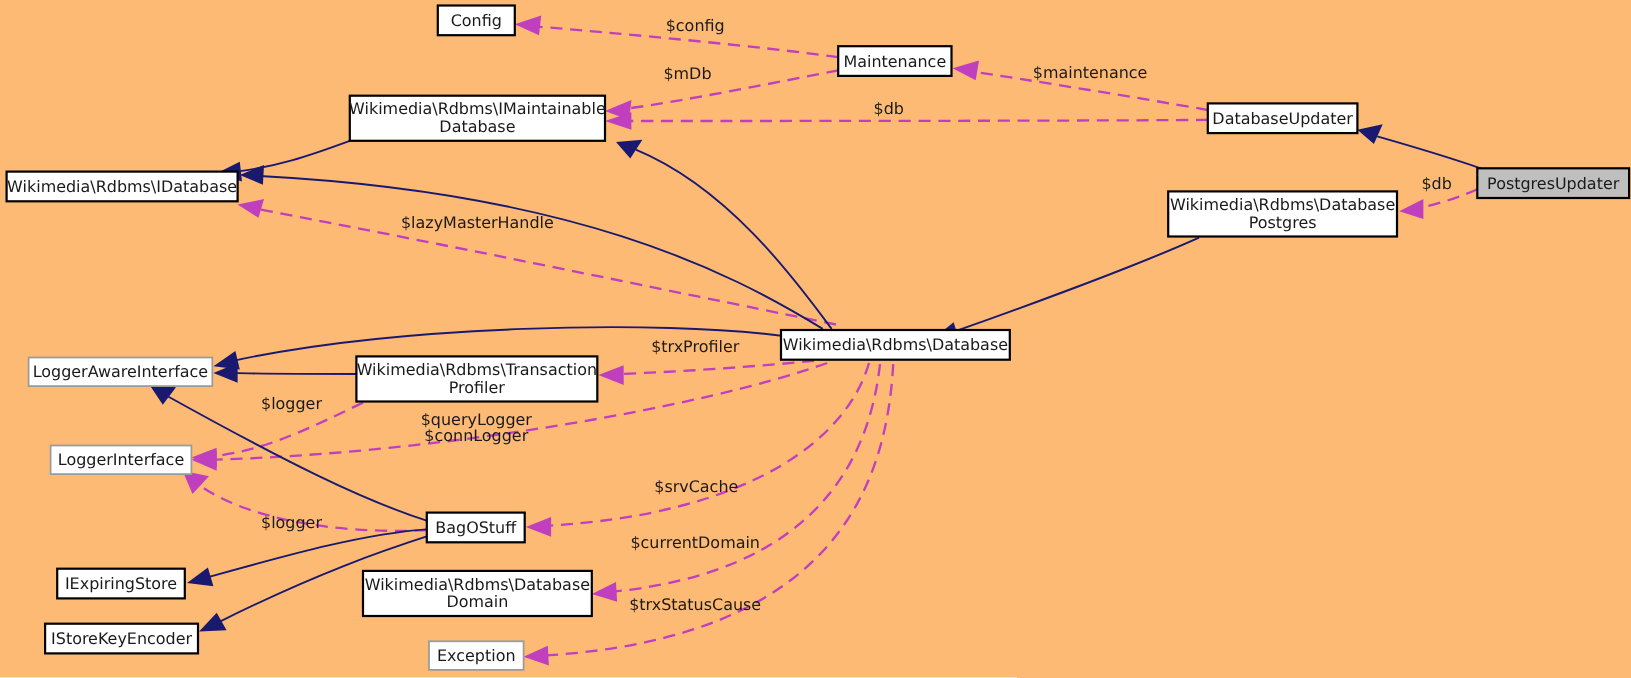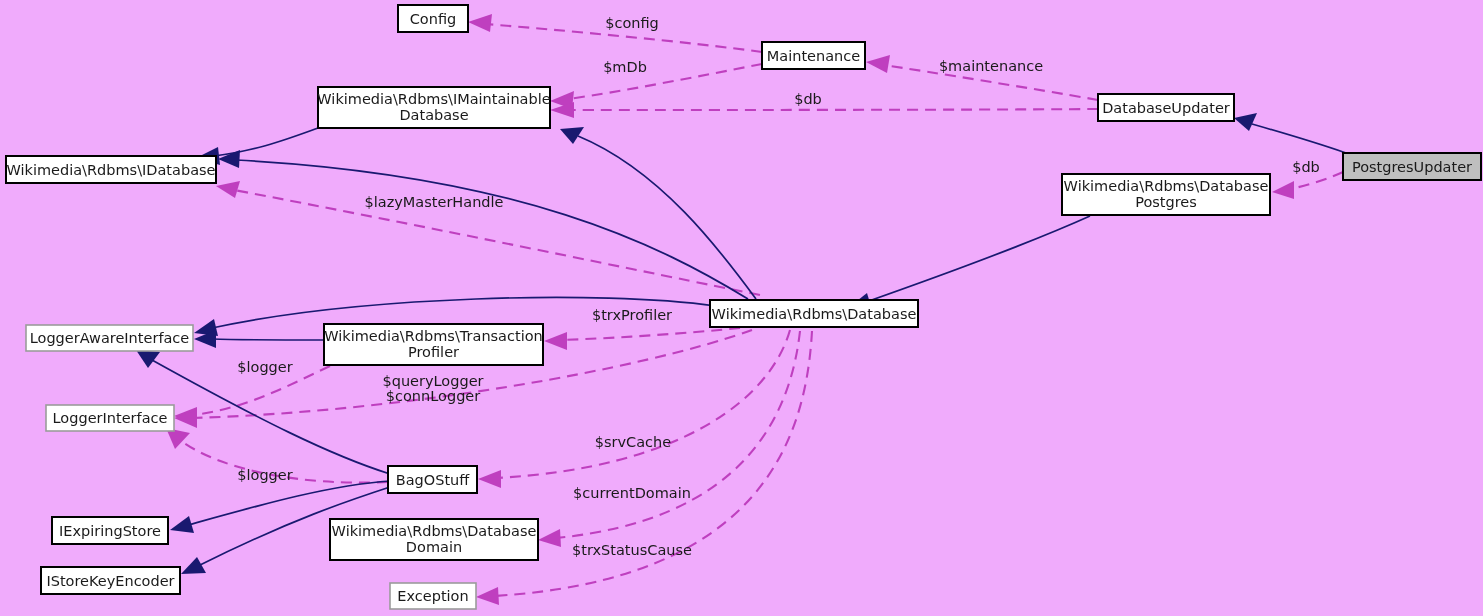--- a/index.html
+++ b/index.html
@@ -4,21 +4,21 @@
 <style>
   html, body {
     margin: 0;
     padding: 0;
     background: #ffffff;
   }
   #diagram-root {
     position: relative;
     width: 1483px;
     height: 616px;
-    background: #f0abfc;
+    background: #fdba74;
     font-family: "DejaVu Sans", "Liberation Sans", sans-serif;
     overflow: hidden;
   }
   svg#graph {
     position: absolute;
     top: 0;
     left: 0;
     width: 1483px;
     height: 616px;
   }

